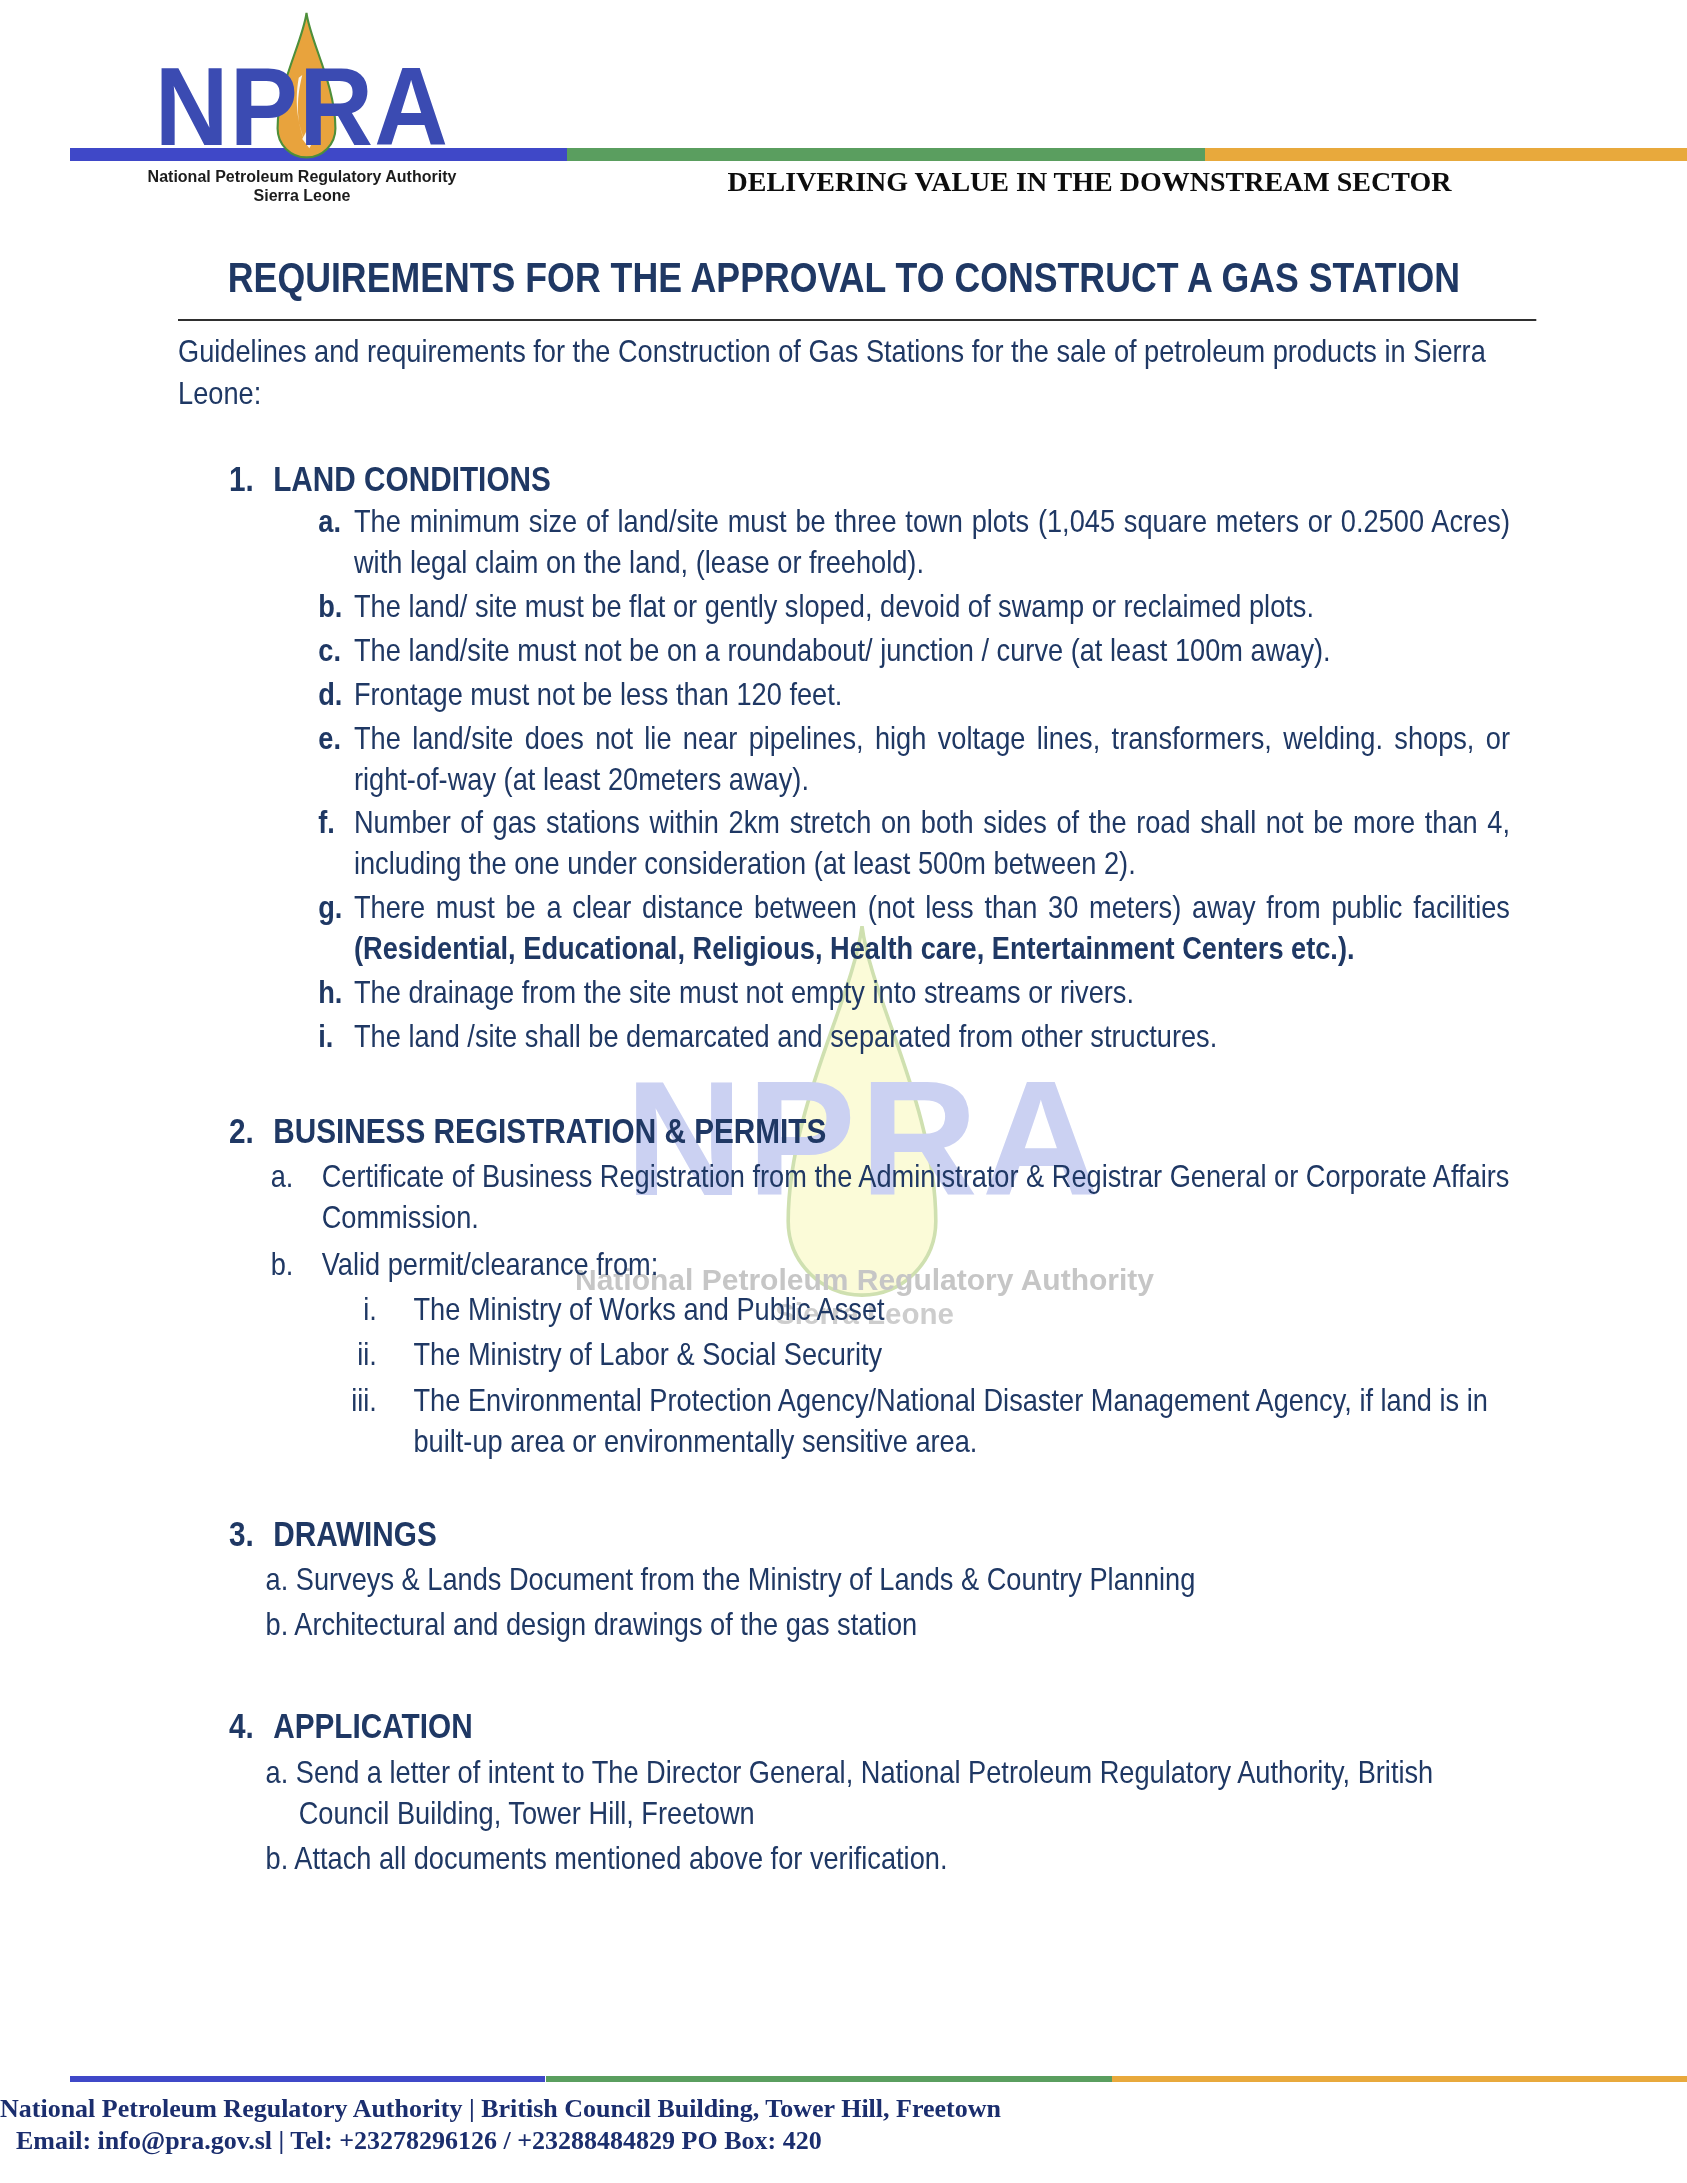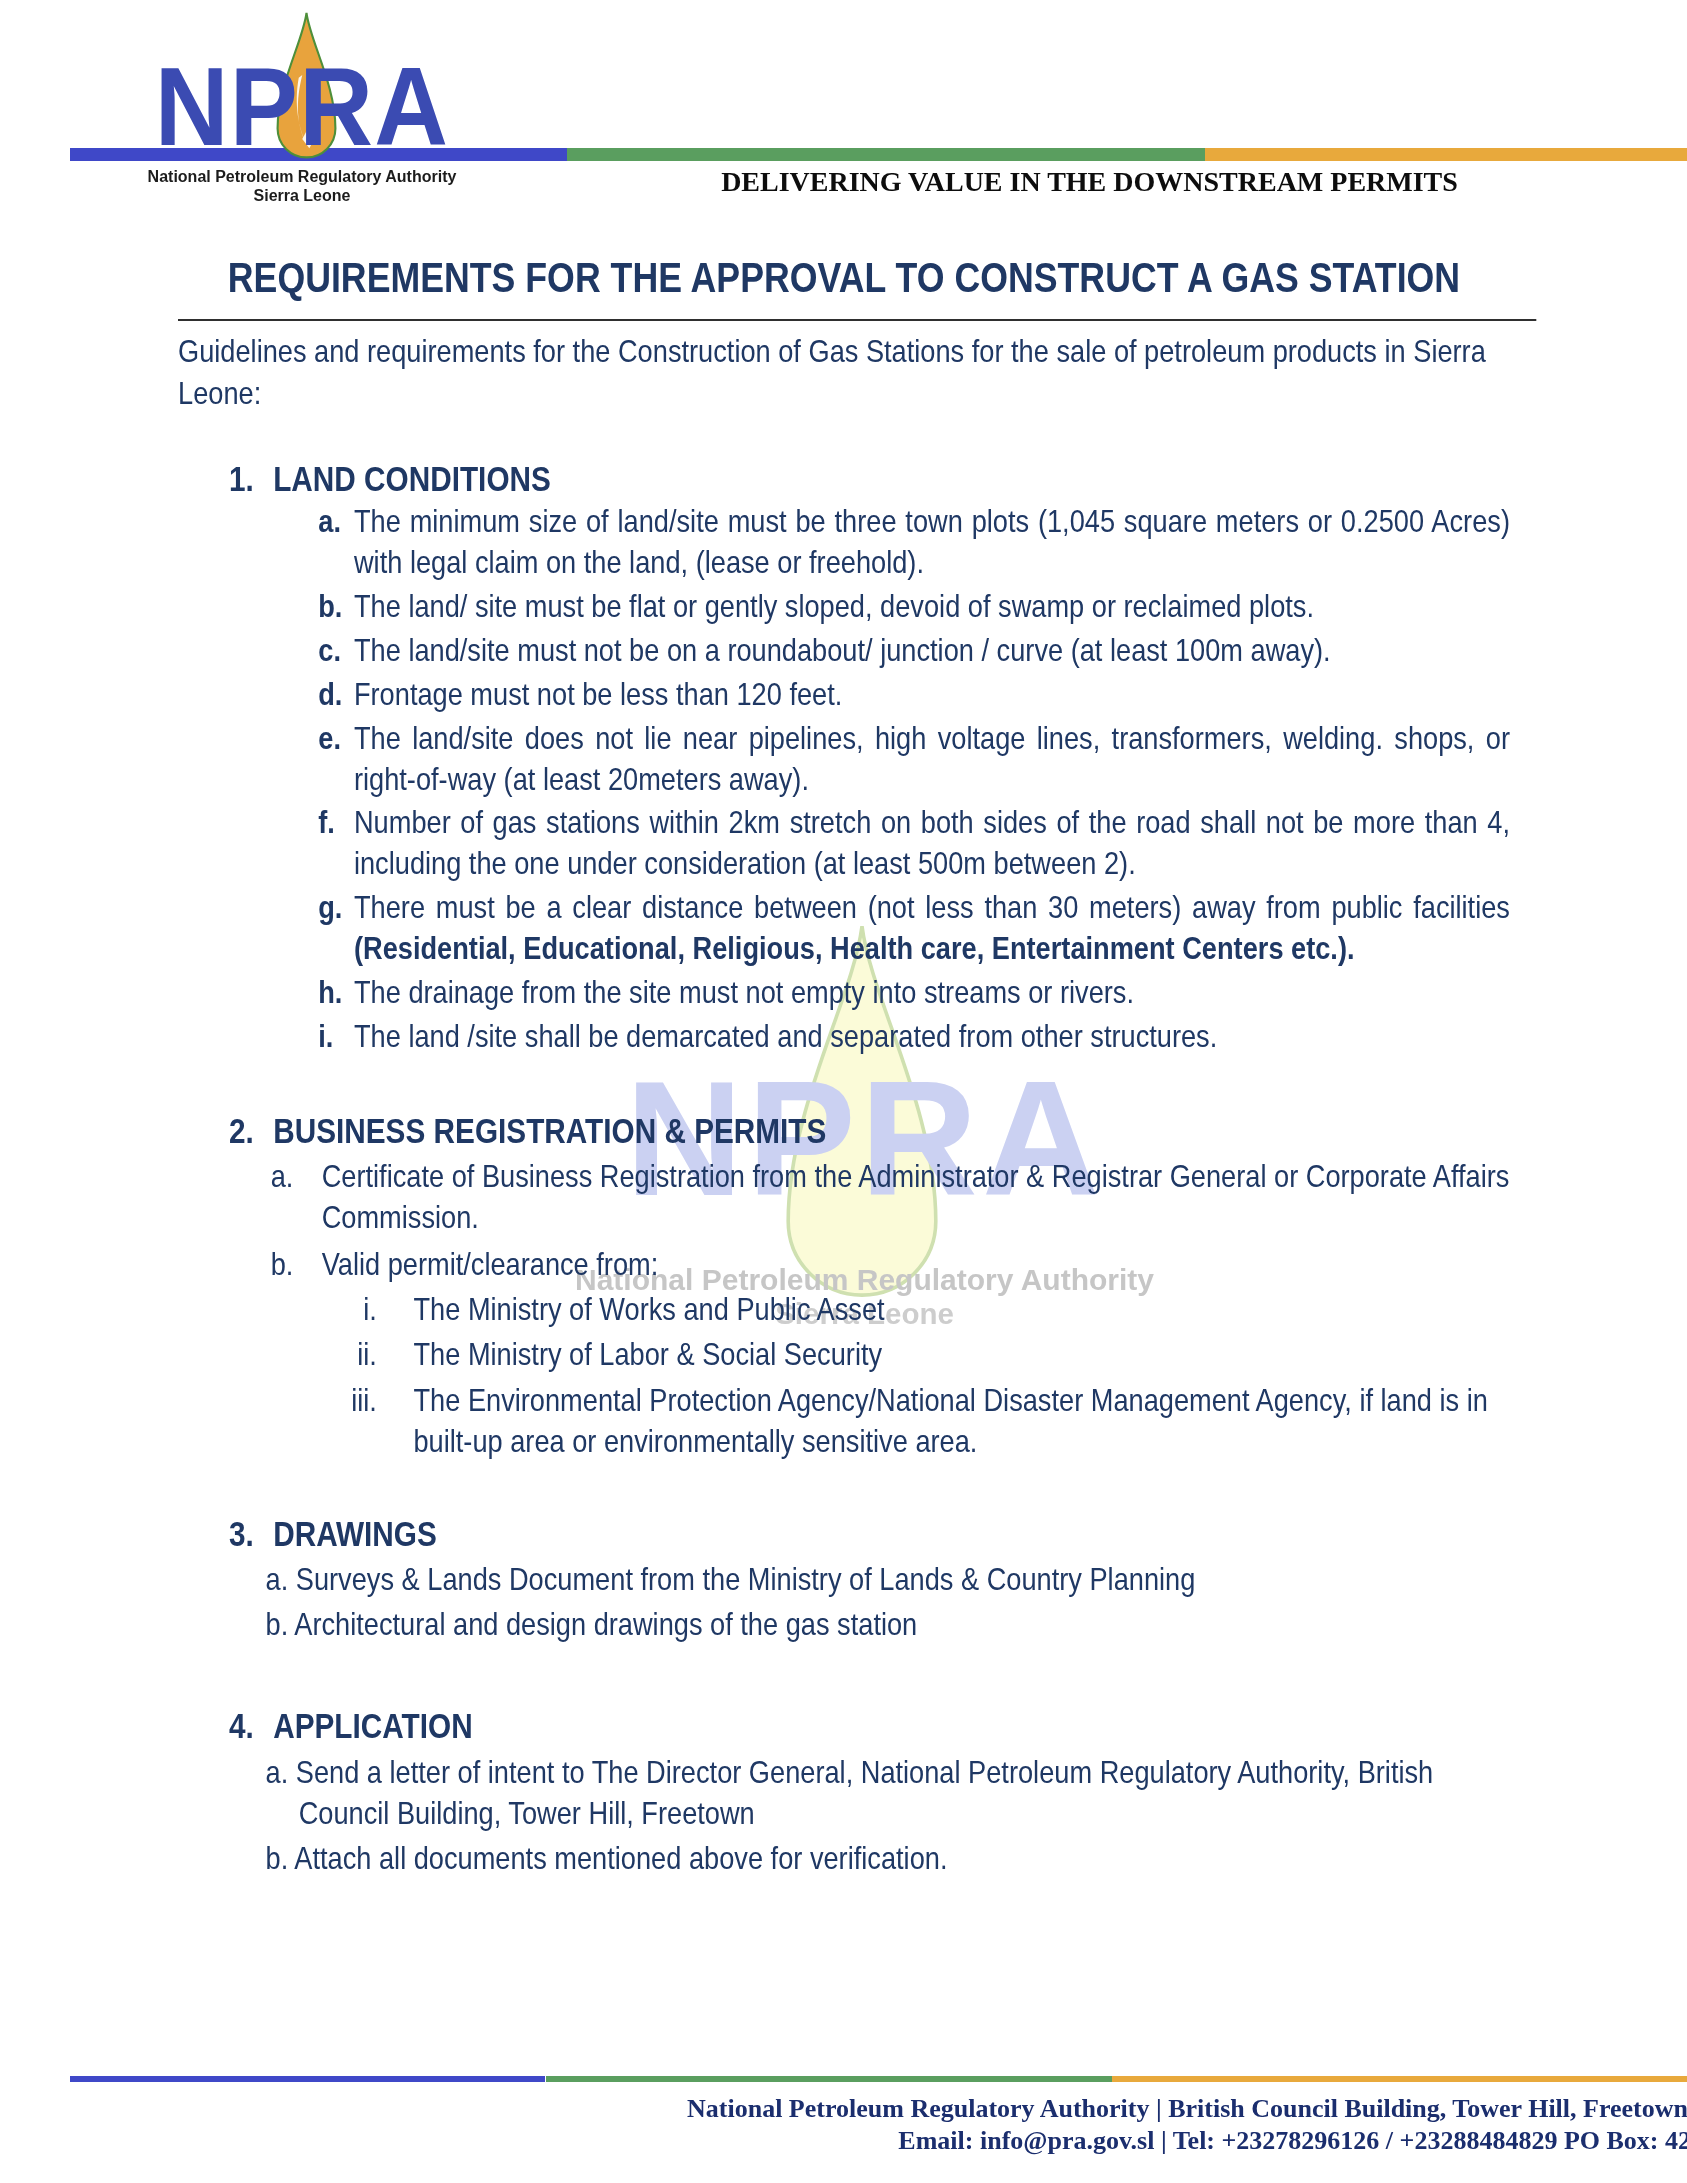--- a/index.html
+++ b/index.html
@@ -78,21 +78,21 @@
   .pitem{margin:4.2px 0 0;padding-left:142px;text-indent:-39px;}
   .pitem-first{margin-top:5.6px;}
 
   .bold{font-weight:bold;}
 
   
   .footbar-seg{position:absolute;top:2076px;height:6.3px;}
   .fbar-blue{left:70px;width:475px;background:#3F48C8;}
   .fbar-green{left:546px;width:567px;background:#5A9E5F;}
   .fbar-orange{left:1112px;width:575px;background:#E8A93C;}
-  .foot-line{position:absolute;left:0;width:1688px;text-align:right;
+  .foot-line{position:absolute;left:0;width:1688px;text-align:left;
     font-family:"Liberation Serif",serif;font-weight:bold;color:#1B2E6E;}
   .foot1{top:2093px;font-size:26px;line-height:31px;}
   .foot2{top:2125px;font-size:26px;line-height:31px;margin-left:16px;}
 </style>
 </head>
 <body>
 
 <div class="topbar-seg bar-blue"></div>
 <div class="topbar-seg bar-green"></div>
 <div class="topbar-seg bar-orange"></div>
@@ -103,21 +103,21 @@
     <path d="M44 92 C35 128 35 162 50 190 C39 168 32 134 39 96 Z" fill="#ffffff" opacity="0.9"></path>
     <path d="M52 168 L63 180 L54 196 L44 183 Z" fill="#ffffff" opacity="0.9"></path>
   </svg>
   <div class="logo-acronym">NPRA</div>
   <div class="logo-org">
     <div>National Petroleum Regulatory Authority</div>
     <div>Sierra Leone</div>
   </div>
 </div>
 
-<div class="tagline">DELIVERING VALUE IN THE DOWNSTREAM PERMITS</div>
+<div class="tagline">DELIVERING VALUE IN THE DOWNSTREAM SECTOR</div>
 
 <div class="watermark">
   <svg class="wm-drop" viewBox="0 0 100 224" aria-hidden="true">
     <path d="M50 4 C55 44 91 106 91 168 A41 41 0 1 1 9 168 C9 106 45 44 50 4 Z" fill="#FBFBD8" stroke="#CFE0B0" stroke-width="2"></path>
   </svg>
   <div class="wm-acronym">NPRA</div>
   <div class="wm-line1">National Petroleum Regulatory Authority</div>
   <div class="wm-line2">Sierra Leone</div>
 </div>
 

